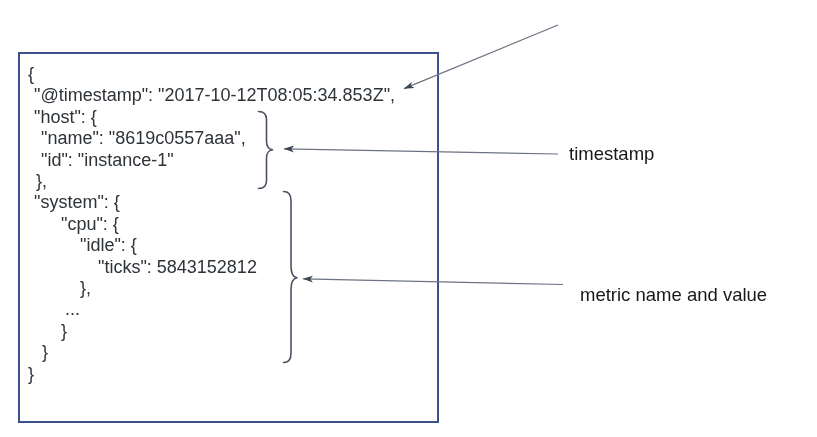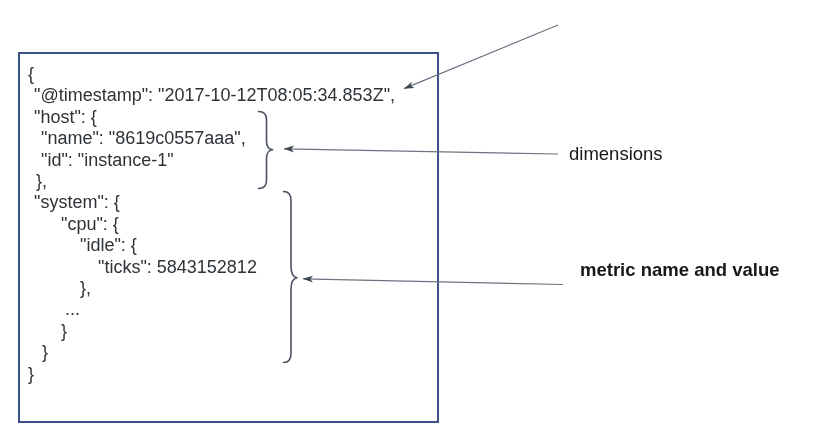--- a/index.html
+++ b/index.html
@@ -70,21 +70,21 @@
   }
   .annotation-label {
     position: absolute;
     font-size: 18.5px;
     line-height: 22px;
     color: var(--label-text);
     white-space: nowrap;
   }
   .label-timestamp  { left: 567px; top: 25px; }
   .label-dimensions { left: 569px; top: 143px; }
-  .label-metric     { left: 580px; top: 259px; font-weight: bold; }
+  .label-metric     { left: 580px; top: 284px; }
 </style>
 </head>
 <body>
 
 <div class="canvas">
 
   <div class="code-box">
     <div class="code"><div class="code-line" style="padding-left: 0px;">{</div><div class="code-line" style="padding-left: 6px;">"@timestamp": "2017-10-12T08:05:34.853Z",</div><div class="code-line" style="padding-left: 6px;">"host": {</div><div class="code-line" style="padding-left: 13px;">"name": "8619c0557aaa",</div><div class="code-line" style="padding-left: 13px;">"id": "instance-1"</div><div class="code-line" style="padding-left: 8px;">},</div><div class="code-line" style="padding-left: 6px;">"system": {</div><div class="code-line" style="padding-left: 33px;">"cpu": {</div><div class="code-line" style="padding-left: 52px;">"idle": {</div><div class="code-line" style="padding-left: 70px;">"ticks": 5843152812</div><div class="code-line" style="padding-left: 52px;">},</div><div class="code-line" style="padding-left: 37px;">...</div><div class="code-line" style="padding-left: 33px;">}</div><div class="code-line" style="padding-left: 14px;">}</div><div class="code-line" style="padding-left: 0px;">}</div></div>
   </div>
 
@@ -103,15 +103,15 @@
              C 291 272.5 292.5 277 297 277.8 C 292.5 278.6 291 283 291 289.5
              L 291 353 C 291 359.5 289 362.5 283.5 362.5"></path>
 
     <line class="arrow-line" x1="558" y1="25" x2="404" y2="88.6" marker-end="url(#arrowhead)"></line>
 
     <line class="arrow-line" x1="558" y1="154" x2="284" y2="148.8" marker-end="url(#arrowhead)"></line>
 
     <line class="arrow-line" x1="563" y1="284.5" x2="303" y2="278.8" marker-end="url(#arrowhead)"></line>
   </svg>
 
-  <div class="annotation-label label-dimensions">dimensions</div>
+  <div class="annotation-label label-dimensions">timestamp</div>
   <div class="annotation-label label-metric">metric name and value</div>
 </div>
 
 </body></html>

